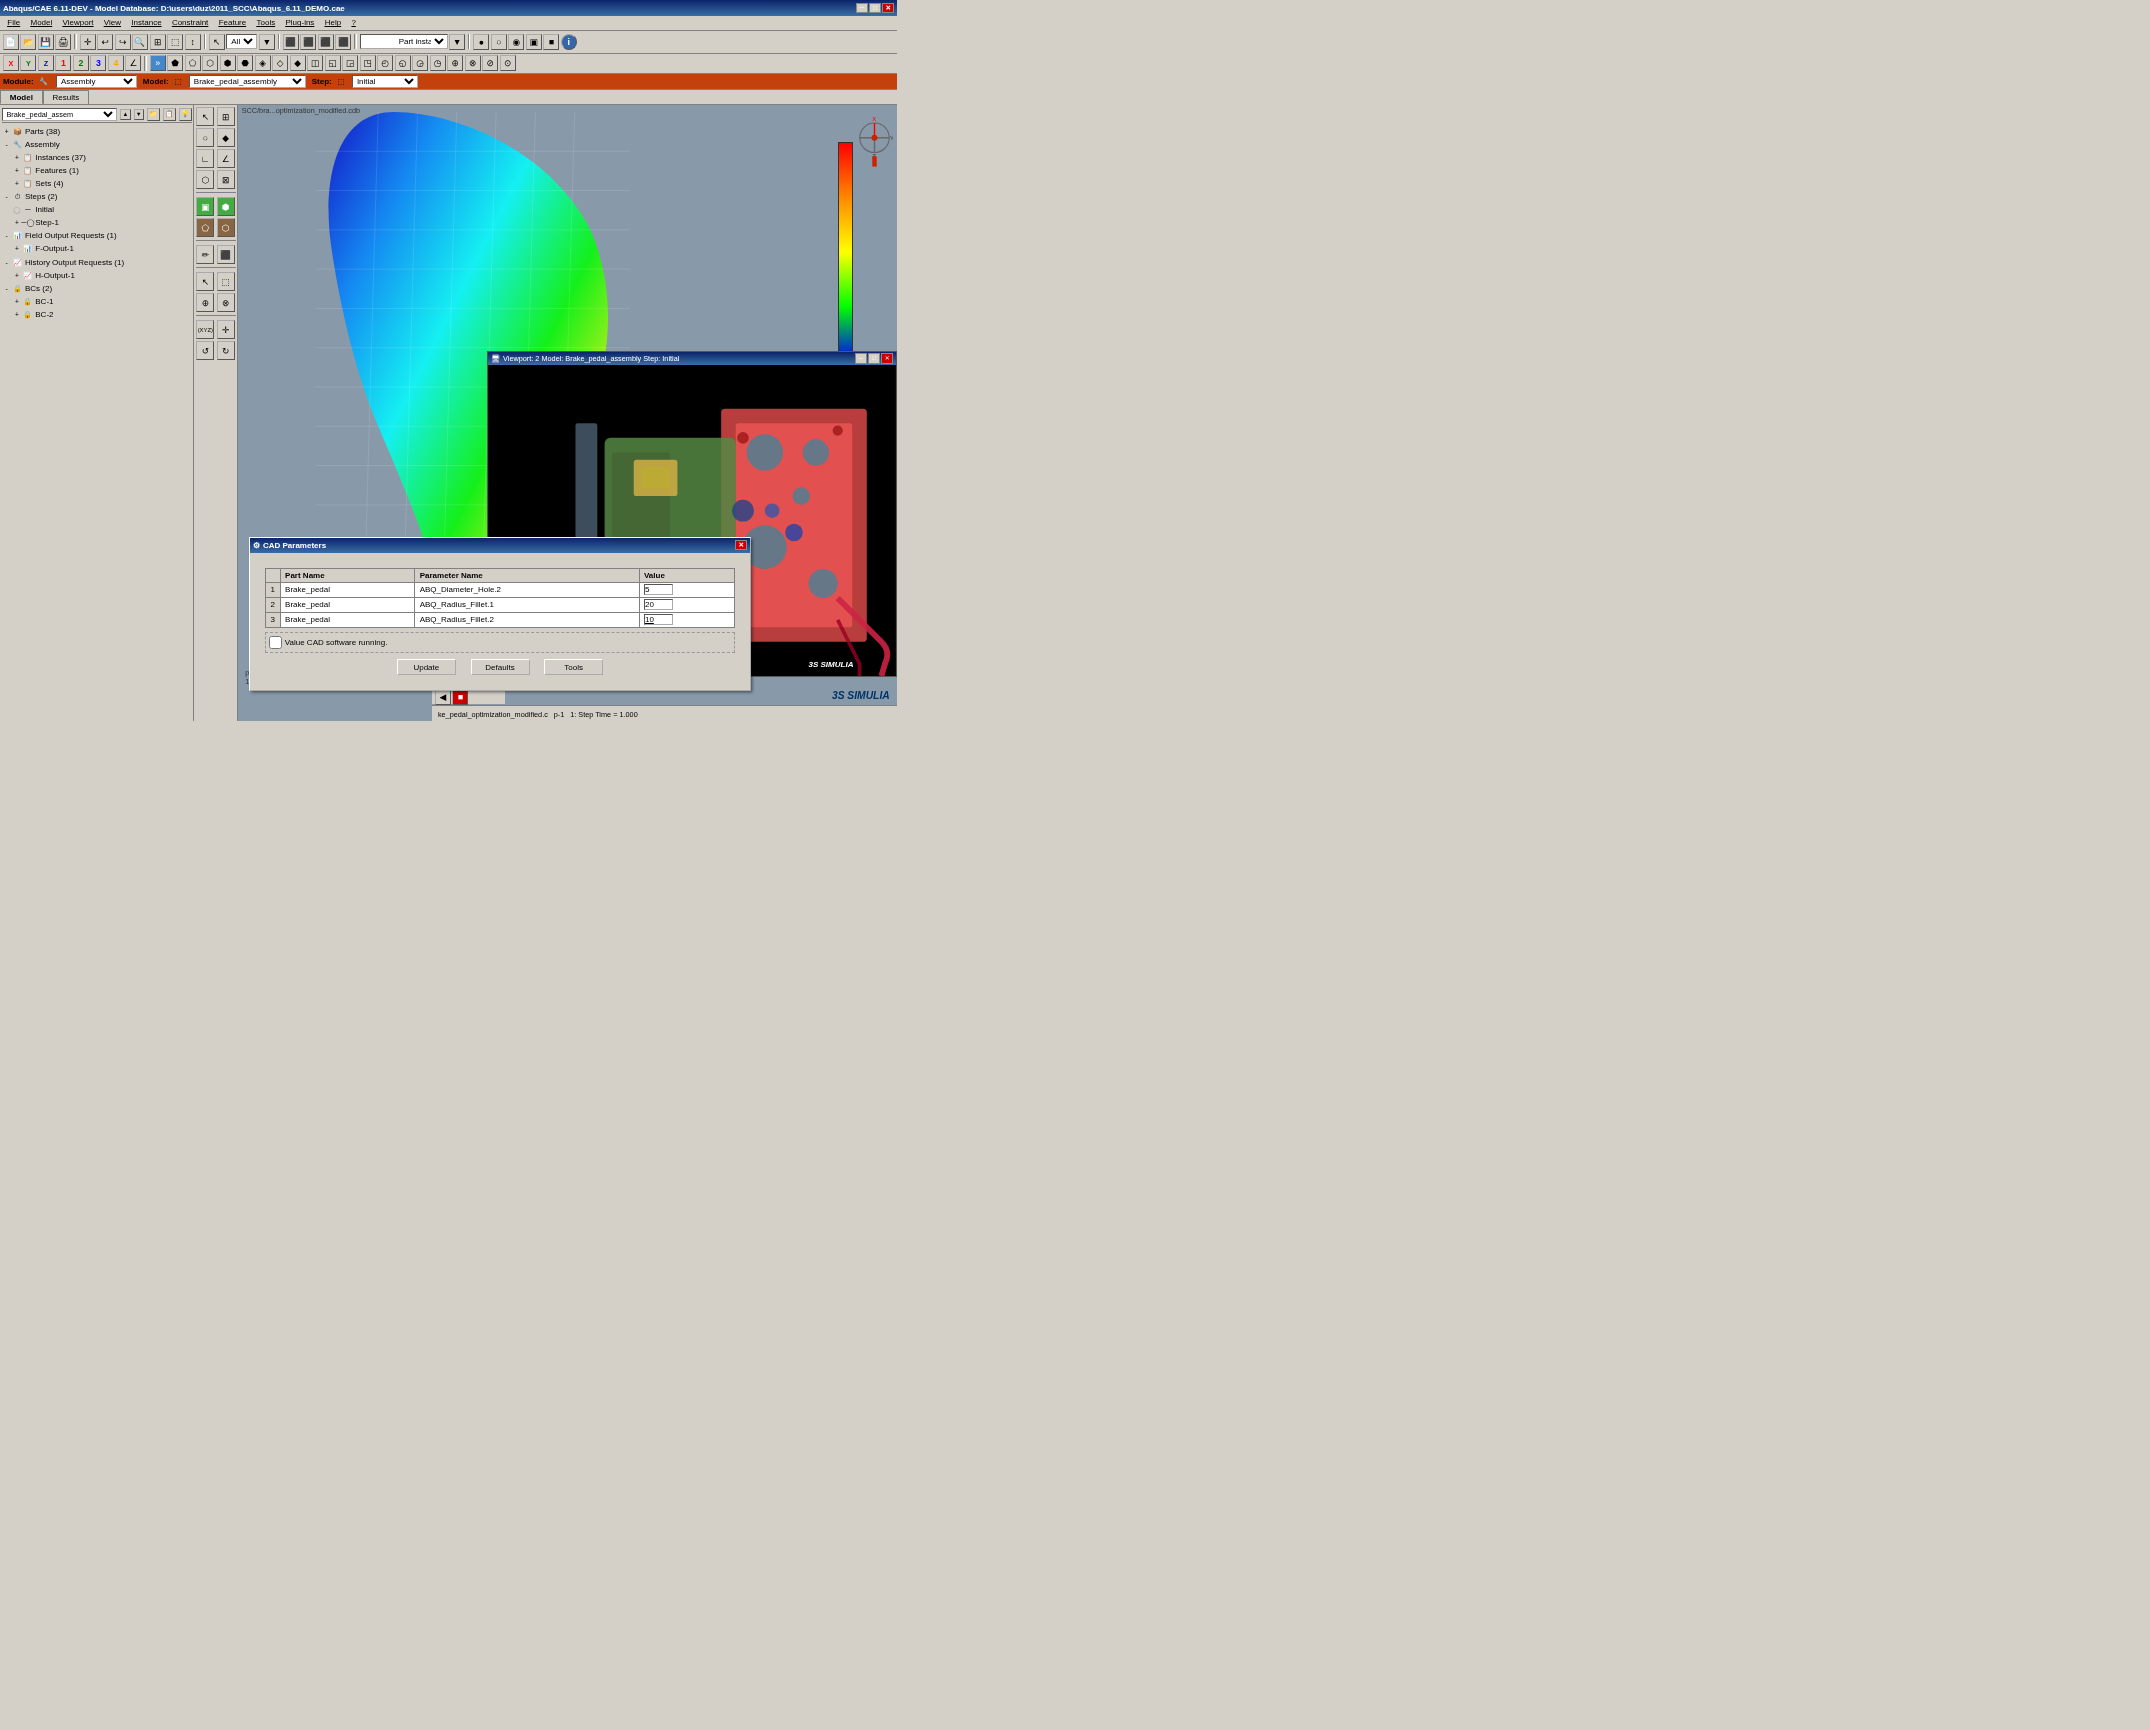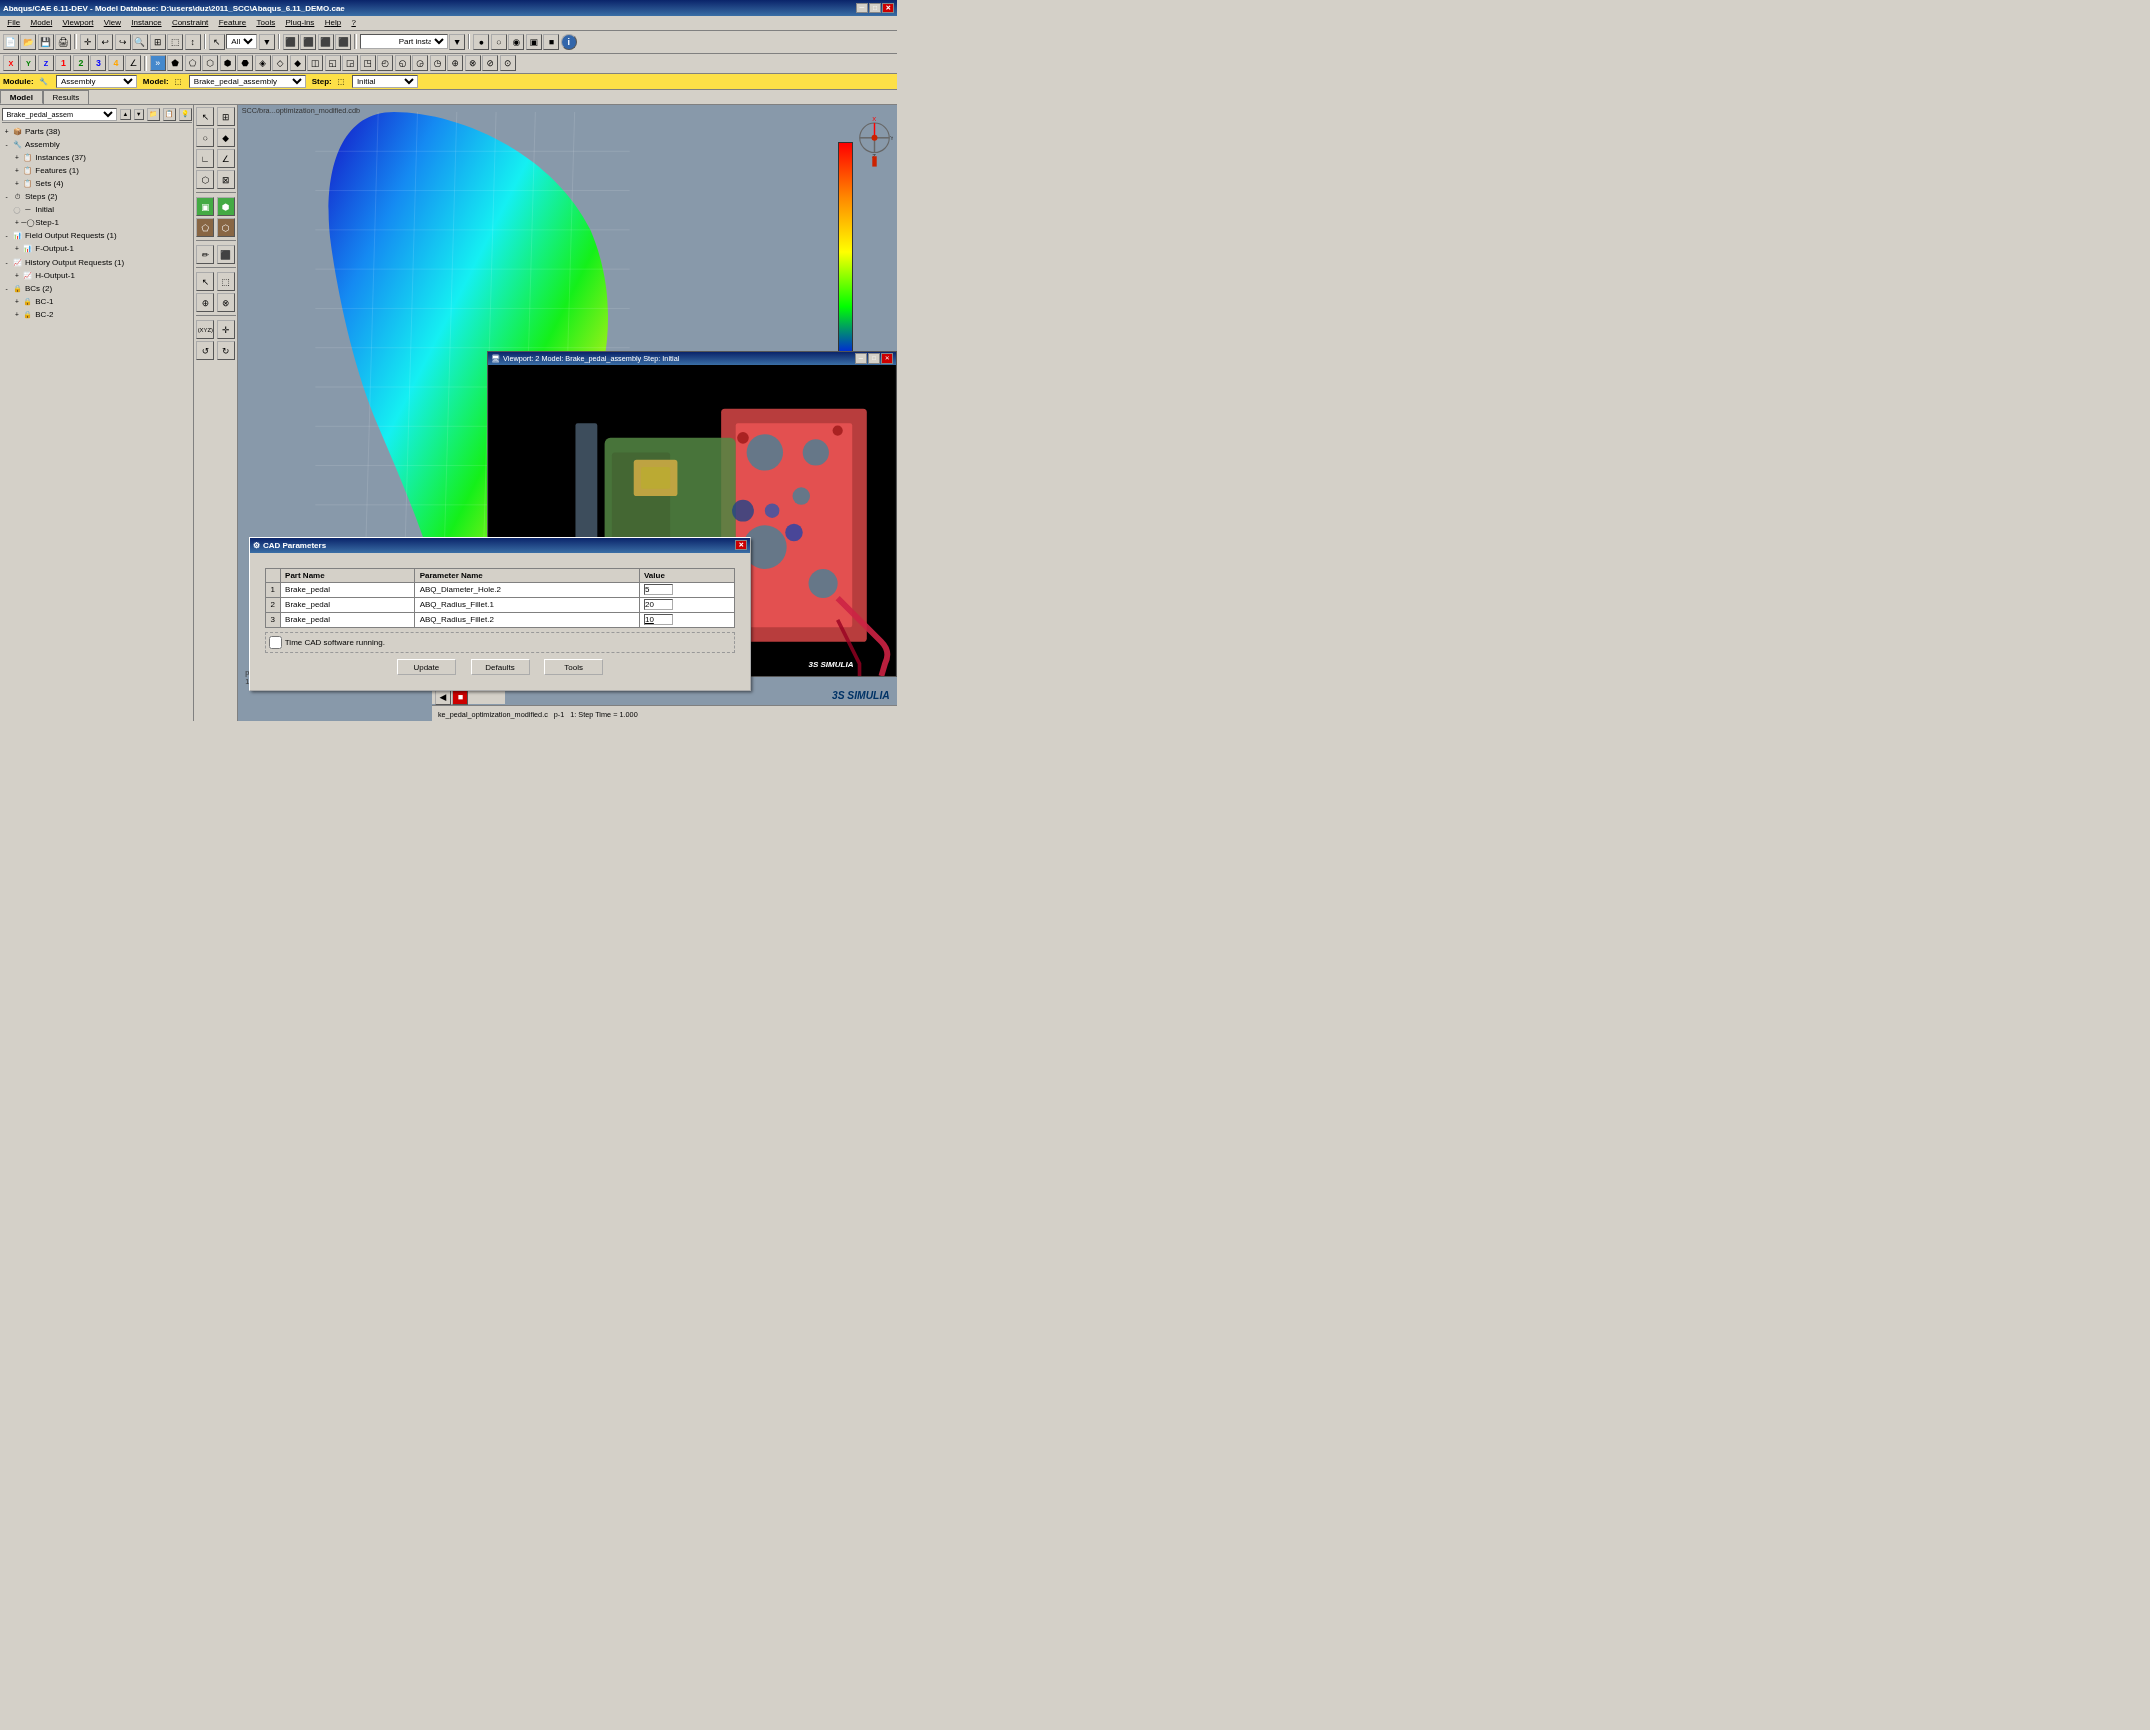--- a/index.html
+++ b/index.html
@@ -97,21 +97,21 @@
       border-bottom: 0.7px solid #808080;
       padding: 1.5px 2.9px;
       display: flex;
       align-items: center;
       gap: 1.5px;
       height: 20.5px;
     }
 
     
     #module-bar {
-      background: #fde047;
+      background: #c2410c;
       border-bottom: 1.5px solid #808080;
       height: 16px;
       display: flex;
       align-items: center;
       padding: 0 2.9px;
       gap: 5.9px;
     }
     .module-label { font-weight: bold; font-size: 8px; }
     .module-select {
       height: 13px;
@@ -856,21 +856,21 @@
             <tr>
               <td class="row-num">3</td>
               <td>Brake_pedal</td>
               <td>ABQ_Radius_Fillet.2</td>
               <td><input type="text" value="10" style="width: 29px; border: 0.7px inset rgb(170, 170, 170); font-size: 8px; text-decoration: underline;"></td>
             </tr>
           </tbody>
         </table>
         <div class="checkbox-row">
           <input type="checkbox" id="keepCad" style="">
-          <label for="keepCad">Time CAD software running.</label>
+          <label for="keepCad">Value CAD software running.</label>
         </div>
         <div class="dialog-buttons">
           <button class="dialog-btn">Update</button>
           <button class="dialog-btn">Defaults</button>
           <button class="dialog-btn">Tools</button>
         </div>
       </div>
     </div>
 
     <div id="nav-bar">

